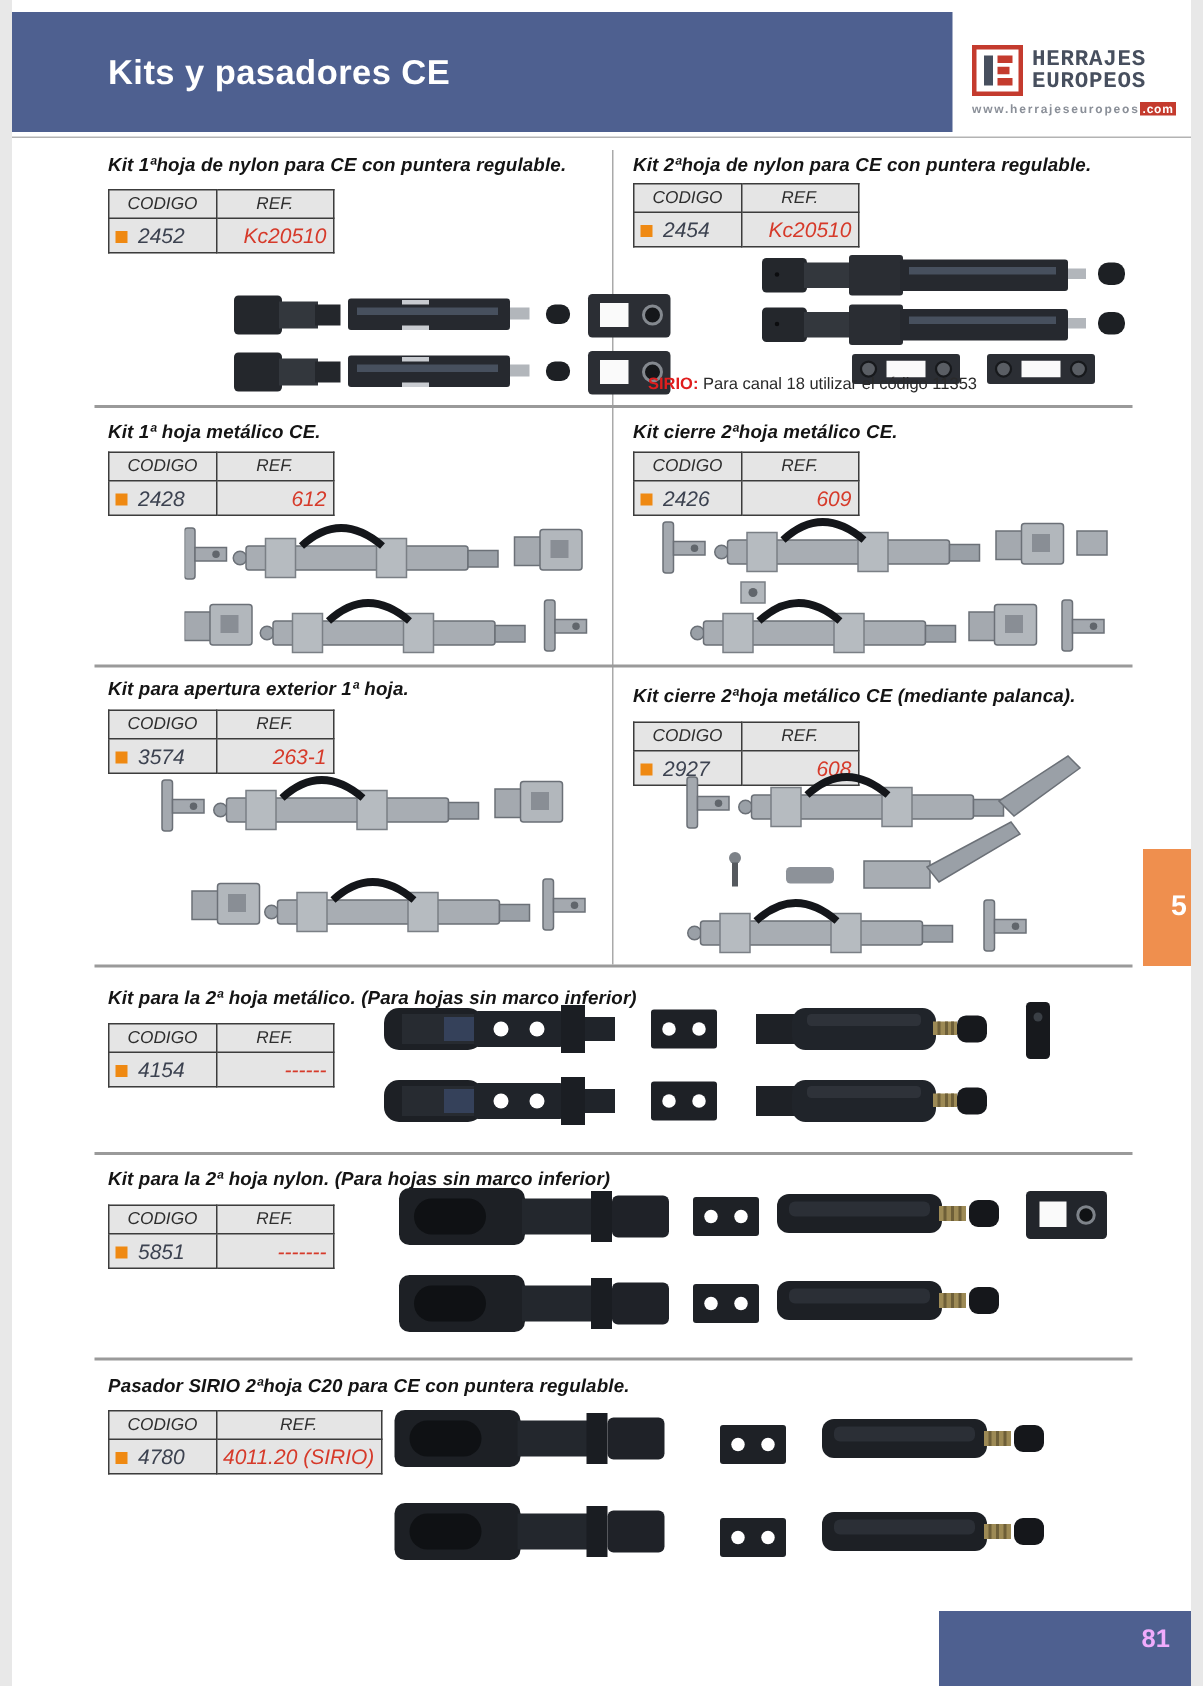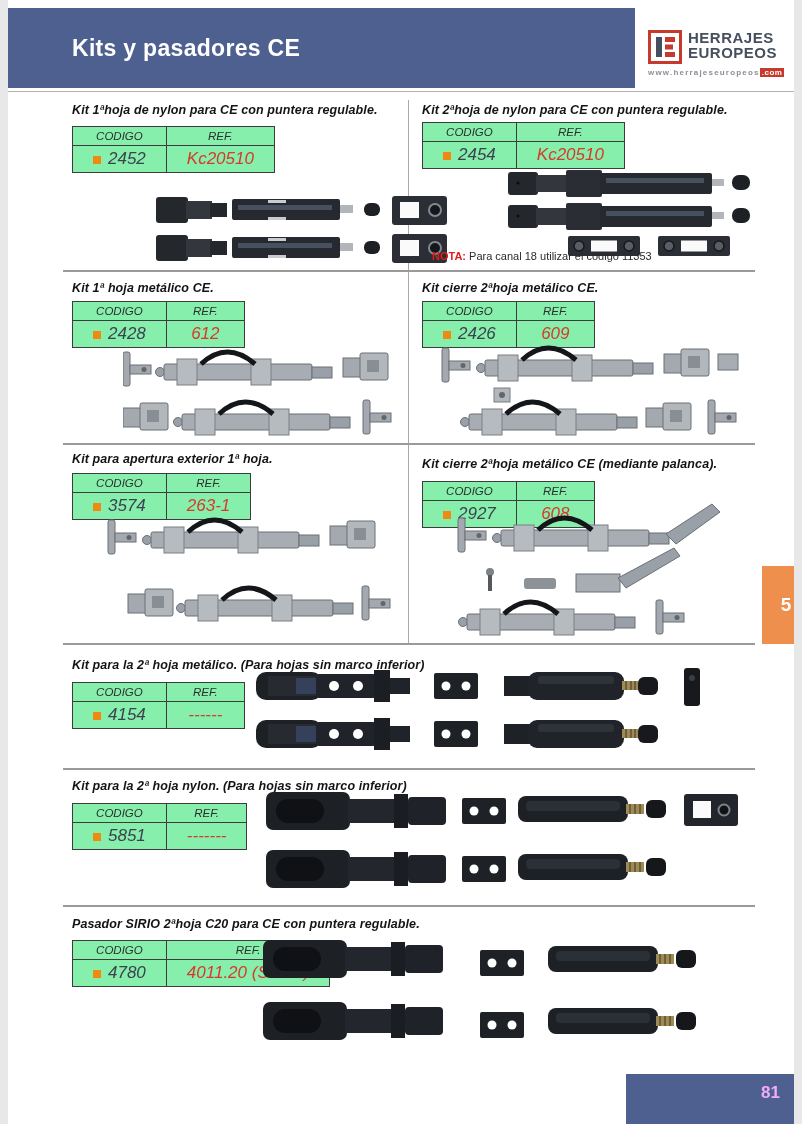--- a/index.html
+++ b/index.html
@@ -6,39 +6,39 @@
   html,body { background:#e8e8e8; }
   .page {
     position:relative; width:786px; height:1124px; margin:0 auto;
     background:#ffffff; overflow:hidden;
     font-family:"Liberation Sans", sans-serif; color:#1c1c1c;
   }
   
   .banner { position:absolute; left:0; top:8px; width:627px; height:80px; background:#4e6090; }
   .banner h1 { color:#fff; font-size:23px; font-weight:bold; padding:27px 0 0 64px; letter-spacing:.3px; }
   .logo { position:absolute; left:640px; top:30px; width:152px; }
-  .logo-row { display:flex; align-items:flex-start; }
+  .logo-row { display:flex; align-items:center;font-family:Liberation Mono, monospace; }
   .logo-mark { flex:0 0 auto; margin-right:6px; }
   .logo-name { color:#474f5e; font-weight:bold; font-size:15px; line-height:15px; letter-spacing:.5px; }
   .logo-url { margin-top:4px; font-size:8px; font-weight:bold; color:#8a8f98; letter-spacing:1.2px; }
   .logo-url .tld { background:#c43b2e; color:#fff; padding:0 2px; letter-spacing:.5px; }
   .header-rule { position:absolute; left:0; top:91px; width:802px; height:1px; background:#b3b3b3; }
   
   .sec { position:absolute; width:335px;font-style:italic; }
   .sec.wide { width:700px; }
   .sec-title { font-size:12.5px; font-weight:bold; color:#141414; letter-spacing:.1px; }
-  table.ptable { border-collapse:collapse; margin-top:9px; background:#86efac; }
+  table.ptable { border-collapse:collapse; margin-top:9px; background:#e5e5e5; }
   table.ptable th {
     border:1px solid #3c3c3c; font-weight:normal; font-size:11.5px; color:#2e2e2e;
     padding:3px 12px; text-align:center;
   }
-  table.ptable td { border:1px solid #3c3c3c; font-size:17px; padding:3px 20px; }
+  table.ptable td { border:1px solid #3c3c3c; font-size:14px; padding:3px 4px; }
   td.codigo { min-width:62px; color:#3c4250; }
   .sq { display:inline-block; width:8px; height:8px; background:#ef8912; margin-right:7px; vertical-align:baseline; }
-  td.refv { min-width:78px; text-align:center; color:#d63a2a; }
+  td.refv { min-width:78px; text-align:right; color:#d63a2a; }
   .note { position:absolute; font-size:11px; color:#2a2a2a; }
   .note b { color:#e01e1e; font-weight:bold; }
   
   .vline { position:absolute; left:400px; top:100px; width:1px; height:543px; background:#a9a9a9; }
   .hline { position:absolute; left:55px; width:692px; height:2px; background:#9a9a9a; }
   
   .pimg { position:absolute; }
   
   .side-tab {
     position:absolute; left:754px; top:566px; width:48px; height:78px; background:#ef8f4e;
@@ -211,21 +211,21 @@
           </tr>
     </tbody>
       </table>
   </div>
   <svg class="pimg" style="left:500px; top:166px" width="248" height="92" viewBox="0 0 248 92">
     <use href="#nyl-b" y="0"></use>
       <use href="#nyl-b" y="33"></use>
     <use href="#plate-scr" x="60" y="70"></use>
       <use href="#plate-scr" x="150" y="70"></use>
   </svg>
-  <p class="note" style="left:424px; top:250px"><b>NOTA:</b> <span>Para canal 18 utilizar el código 11353</span></p>
+  <p class="note" style="left:424px; top:250px"><b>SIRIO:</b> <span>Para canal 18 utilizar el código 11353</span></p>
 
   <div class="sec" style="left:64px; top:281px">
     <h2 class="sec-title">Kit 1ª hoja metálico CE.</h2>
     <table class="ptable" style="margin-top:6px">
       <tbody>
           <tr>
             <th>CODIGO</th>
           <th>REF.</th>
           </tr>
       <tr>

